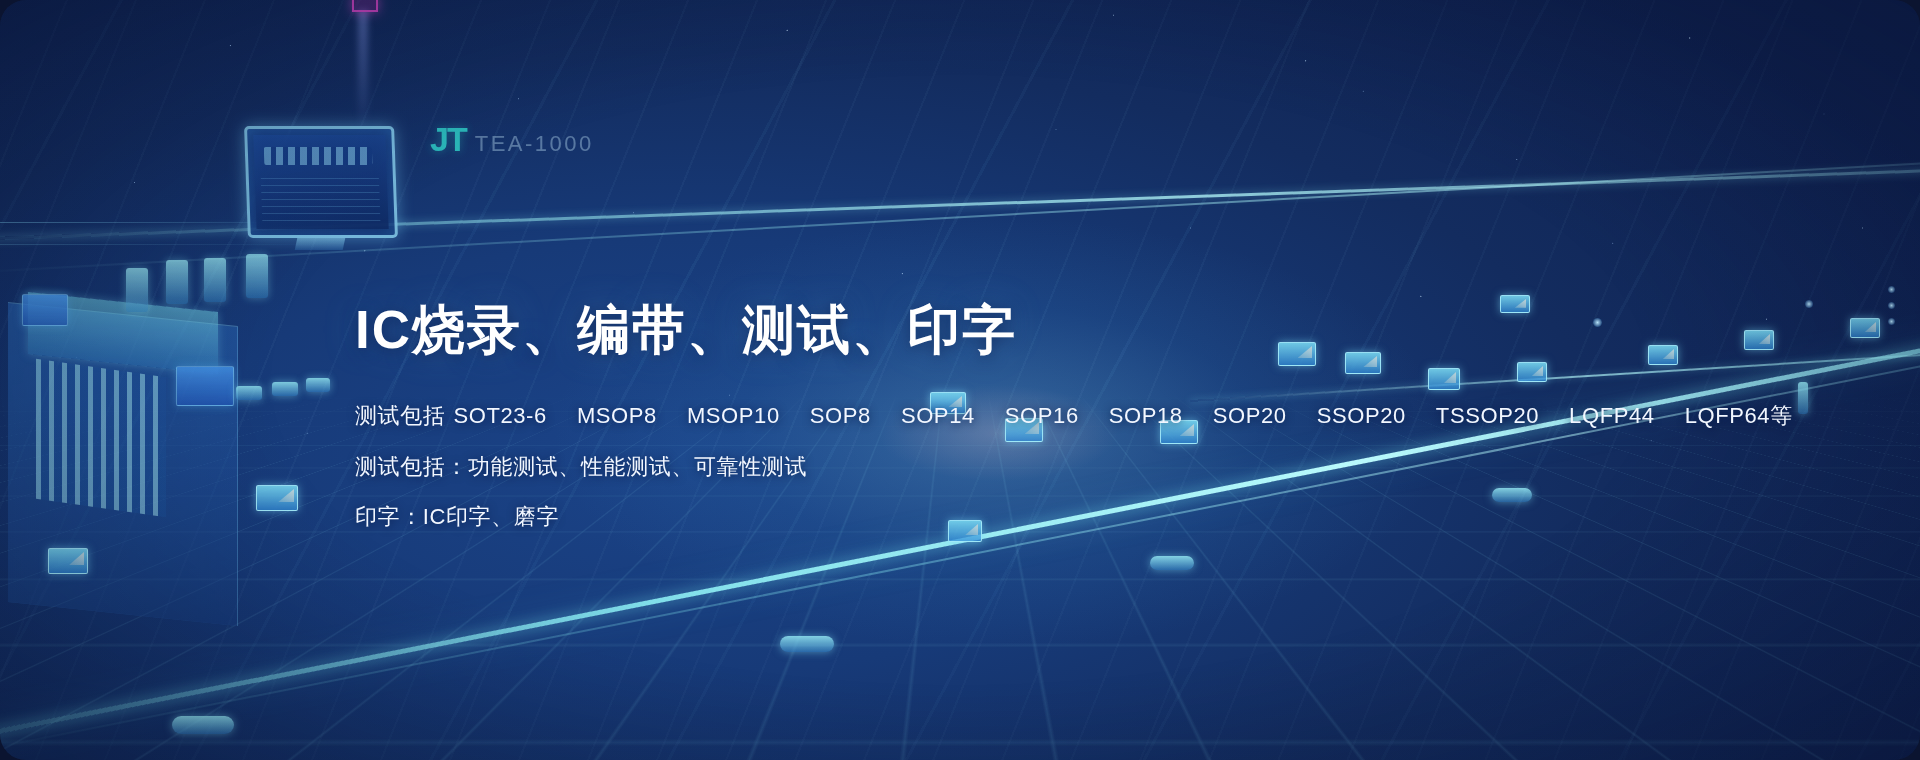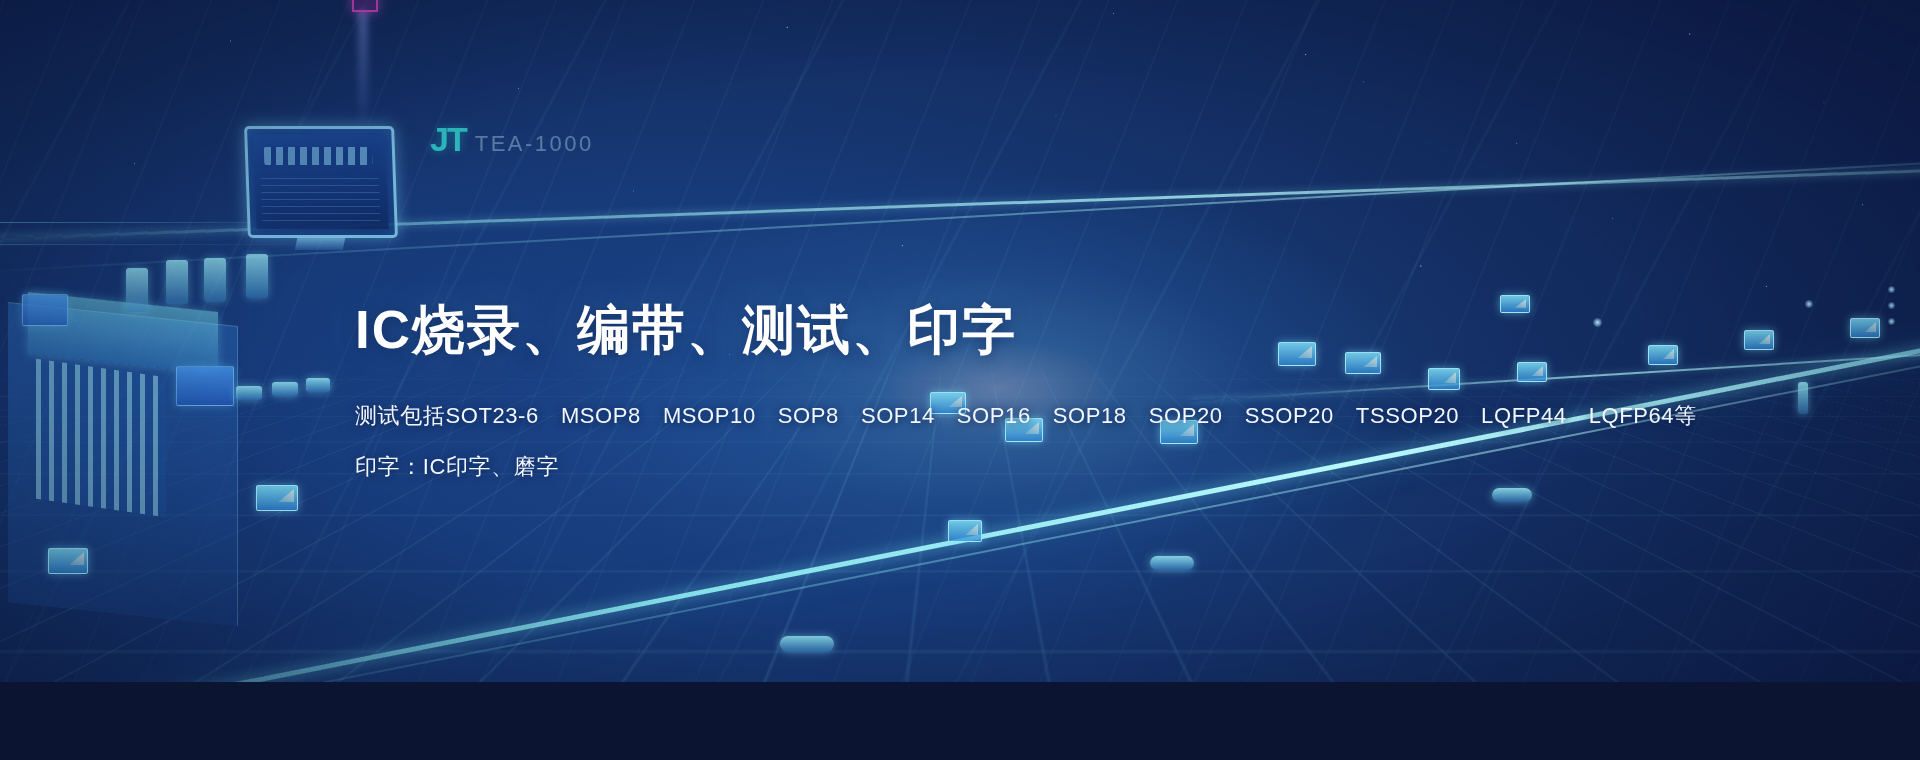--- a/index.html
+++ b/index.html
@@ -5,27 +5,28 @@
   * { margin:0; padding:0; box-sizing:border-box; }
   html,body{ background:#0b1430; }
   body{
     width:1920px; height:760px;
     font-family:"Liberation Sans","DejaVu Sans",sans-serif;
     overflow:hidden;
   }
 
   #banner{
     position:relative;
-    width:1920px; height:682px;
+    width:1920px; height:760px;
     overflow:hidden;
     background:
       radial-gradient(ellipse 620px 300px at 52% 57%, rgba(120,200,230,0.30) 0%, rgba(60,140,200,0.12) 42%, rgba(0,0,0,0) 72%),
       radial-gradient(ellipse 150px 60px at 52% 57%, rgba(210,150,170,0.30) 0%, rgba(210,150,170,0) 80%),
       radial-gradient(ellipse 1400px 620px at 36% 60%, #1b4489 0%, #173a78 35%, #132c5f 65%, #0f2150 100%),
       linear-gradient(180deg,#0e1c47 0%,#13265a 28%,#174184 62%,#12305f 100%);
+    border-radius: 26px;
   }
 
   
   .stars{
     position:absolute; inset:0;
     background-image:
       radial-gradient(1.6px 1.6px at 12% 6%, rgba(175,215,255,.85), transparent 60%),
       radial-gradient(1.4px 1.4px at 27% 13%, rgba(175,215,255,.7), transparent 60%),
       radial-gradient(1.8px 1.8px at 41% 4%, rgba(200,230,255,.8), transparent 60%),
       radial-gradient(1.3px 1.3px at 55% 17%, rgba(175,215,255,.65), transparent 60%),
@@ -268,21 +269,21 @@
   .sublist{ margin-top:44px; }
   .subline{
     font-size:22px; font-weight:400; line-height:1.2;
     color:#f2f7ff;
     letter-spacing:.6px;
     white-space:nowrap;
     text-shadow:0 1px 8px rgba(8,25,70,.9);
     margin-bottom:24px;
   }
   .subline:last-child{ margin-bottom:4px; }
-  .pkg{ margin-right:22px; }
+  .pkg{ margin-right:22px;margin-left:8px; }
   .pkg:last-child{ margin-right:0; }
 </style>
 </head>
 <body>
 
 <div id="banner">
 
   <div class="stars"></div>
   <div class="floor"></div>
   <div class="streaks"></div>
@@ -355,17 +356,18 @@
 
   <div class="vignette"></div>
 
   <div class="copy">
     <h1 class="headline">IC烧录、编带、测试、印字</h1>
 
     <div class="sublist">
       <div class="subline">
         <span>测试包括</span><span class="pkg">SOT23-6</span><span class="pkg">MSOP8</span><span class="pkg">MSOP10</span><span class="pkg">SOP8</span><span class="pkg">SOP14</span><span class="pkg">SOP16</span><span class="pkg">SOP18</span><span class="pkg">SOP20</span><span class="pkg">SSOP20</span><span class="pkg">TSSOP20</span><span class="pkg">LQFP44</span><span class="pkg">LQFP64等</span>
       </div>
+      <div class="subline">测试包括：功能测试、性能测试、可靠性测试</div>
       <div class="subline">印字：IC印字、磨字</div>
     </div>
   </div>
 
 </div>
 
 </body></html>

